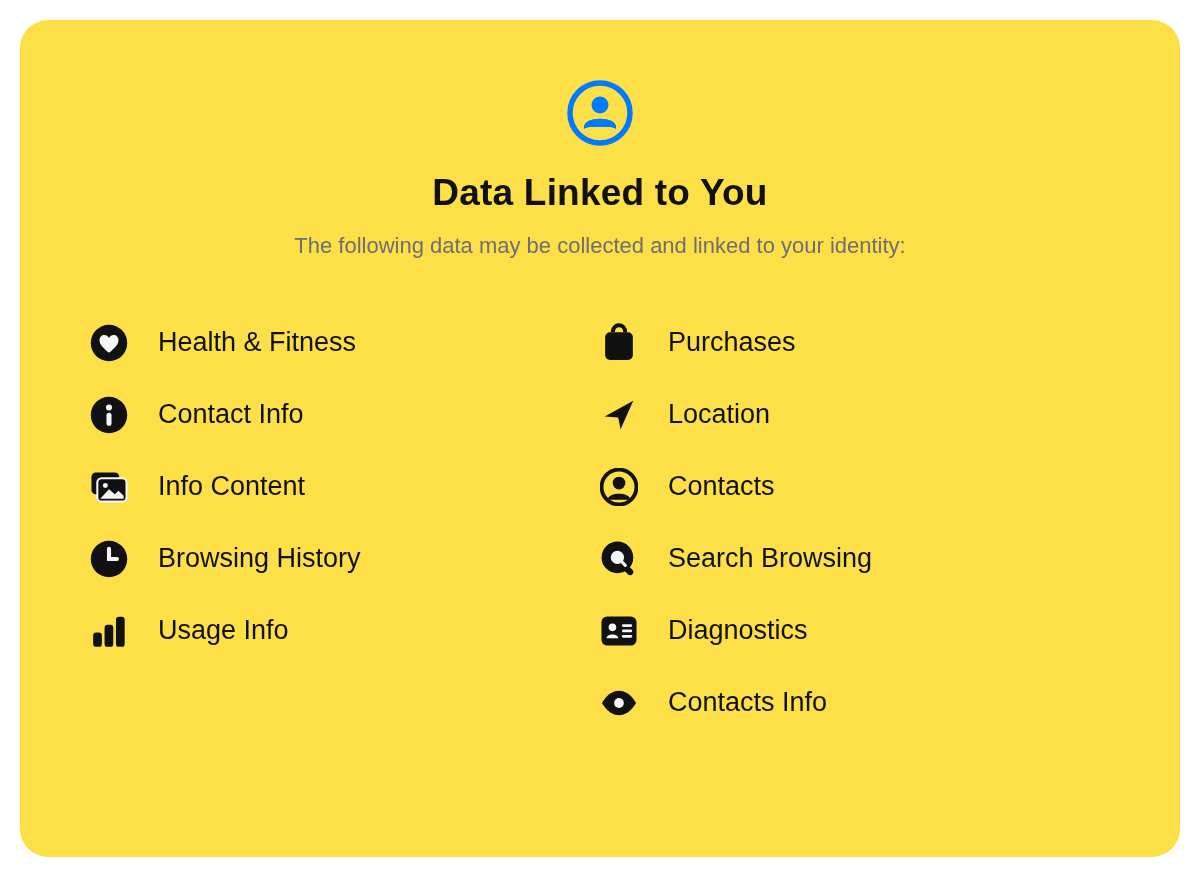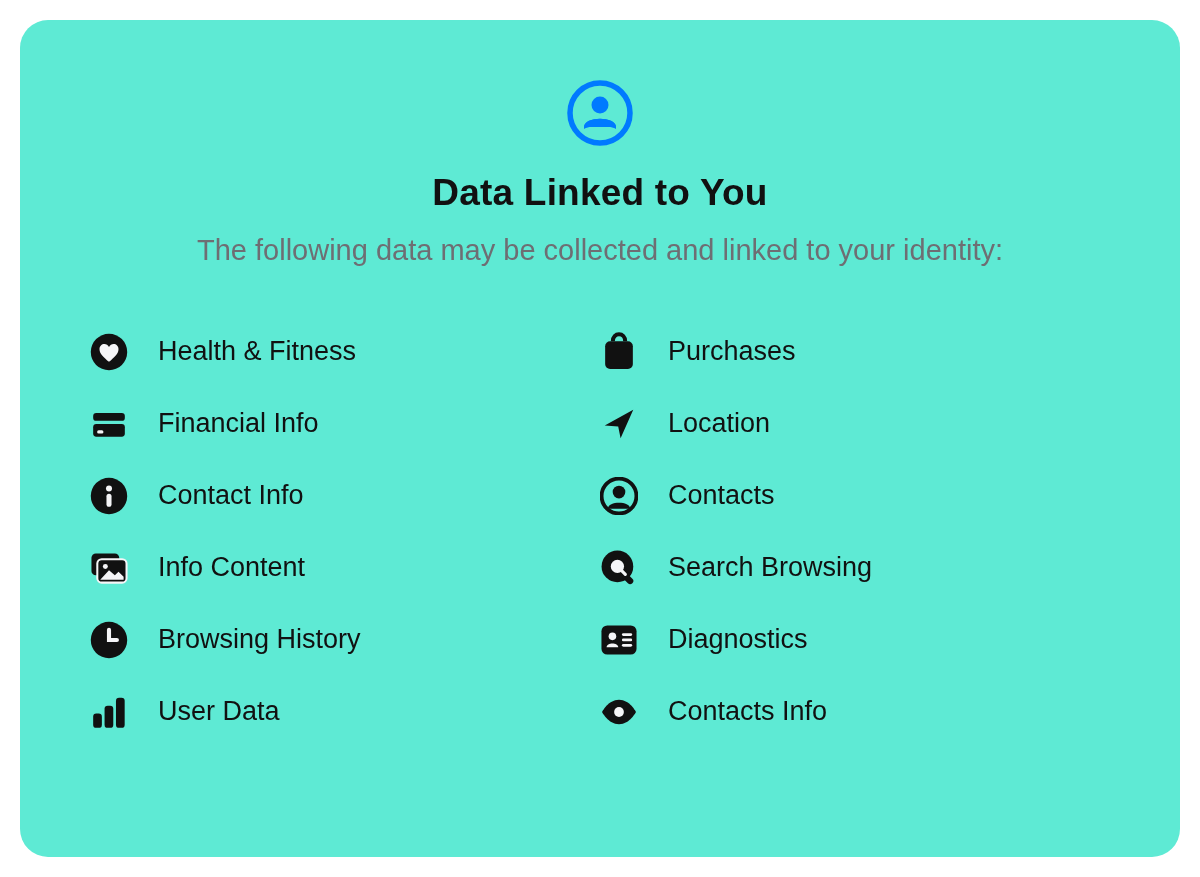--- a/index.html
+++ b/index.html
@@ -9,21 +9,21 @@
     height: 877px;
     font-family: -apple-system, BlinkMacSystemFont, "Segoe UI", Helvetica, Arial, sans-serif;
     background: #ffffff;
     color: #111111;
   }
   .card {
     box-sizing: border-box;
     margin: 20px;
     width: 1160px;
     height: 837px;
-    background: #5eead4;
+    background: #fde047;
     border-radius: 28px;
     padding-top: 60px;
     display: flex;
     flex-direction: column;
     align-items: center;
   }
   .header-icon {
     width: 66px;
     height: 66px;
     display: flex;
@@ -32,21 +32,21 @@
   }
   .title {
     margin-top: 26px;
     font-size: 37px;
     font-weight: 700;
     letter-spacing: 0.2px;
     color: #111111;
   }
   .subtitle {
     margin-top: 18px;
-    font-size: 29px;
+    font-size: 22px;
     color: #6e6e73;
     text-align: center;
     max-width: 900px;
     line-height: 1.3;
   }
   .columns {
     margin-top: 46px;
     width: 100%;
     box-sizing: border-box;
     padding-left: 70px;
@@ -105,30 +105,20 @@
       <div class="item">
         <span class="icon">
           <svg width="38" height="38" viewBox="0 0 24 24">
               <circle cx="12" cy="12" r="11.5" fill="#111"></circle>
               <path d="M12 18.2 C9 15.6 6 13.2 6 10.2 C6 8.3 7.4 7 9.1 7 C10.3 7 11.4 7.7 12 8.8 C12.6 7.7 13.7 7 14.9 7 C16.6 7 18 8.3 18 10.2 C18 13.2 15 15.6 12 18.2 Z" fill="#f5f5f7"></path>
             </svg>
         </span>
         <span class="label">Health &amp; Fitness</span>
       </div>
 
-      <div class="item">
-        <span class="icon">
-          <svg width="38" height="38" viewBox="0 0 24 24">
-              <rect x="2" y="5" width="20" height="5" rx="2" fill="#111"></rect>
-              <rect x="2" y="12" width="20" height="8" rx="2" fill="#111"></rect>
-              <rect x="4.5" y="16" width="4" height="2" rx="1" fill="#f5f5f7"></rect>
-            </svg>
-        </span>
-        <span class="label">Financial Info</span>
-      </div>
 
       <div class="item">
         <span class="icon">
           <svg width="38" height="38" viewBox="0 0 24 24">
               <circle cx="12" cy="12" r="11.5" fill="#111"></circle>
               <circle cx="12" cy="7.2" r="1.9" fill="#f5f5f7"></circle>
               <rect x="10.4" y="10.6" width="3.2" height="8.2" rx="1.6" fill="#f5f5f7"></rect>
             </svg>
         </span>
         <span class="label">Contact Info</span>
@@ -157,21 +147,21 @@
       </div>
 
       <div class="item">
         <span class="icon">
           <svg width="38" height="38" viewBox="0 0 24 24">
               <rect x="2" y="13" width="5.5" height="9" rx="2" fill="#111"></rect>
               <rect x="9.2" y="8" width="5.5" height="14" rx="2" fill="#111"></rect>
               <rect x="16.4" y="3" width="5.5" height="19" rx="2" fill="#111"></rect>
             </svg>
         </span>
-        <span class="label">User Data</span>
+        <span class="label">Usage Info</span>
       </div>
 
 
     </div>
 
     <div class="col">
 
       <div class="item">
         <span class="icon">
           <svg width="38" height="40" viewBox="0 0 24 26">

